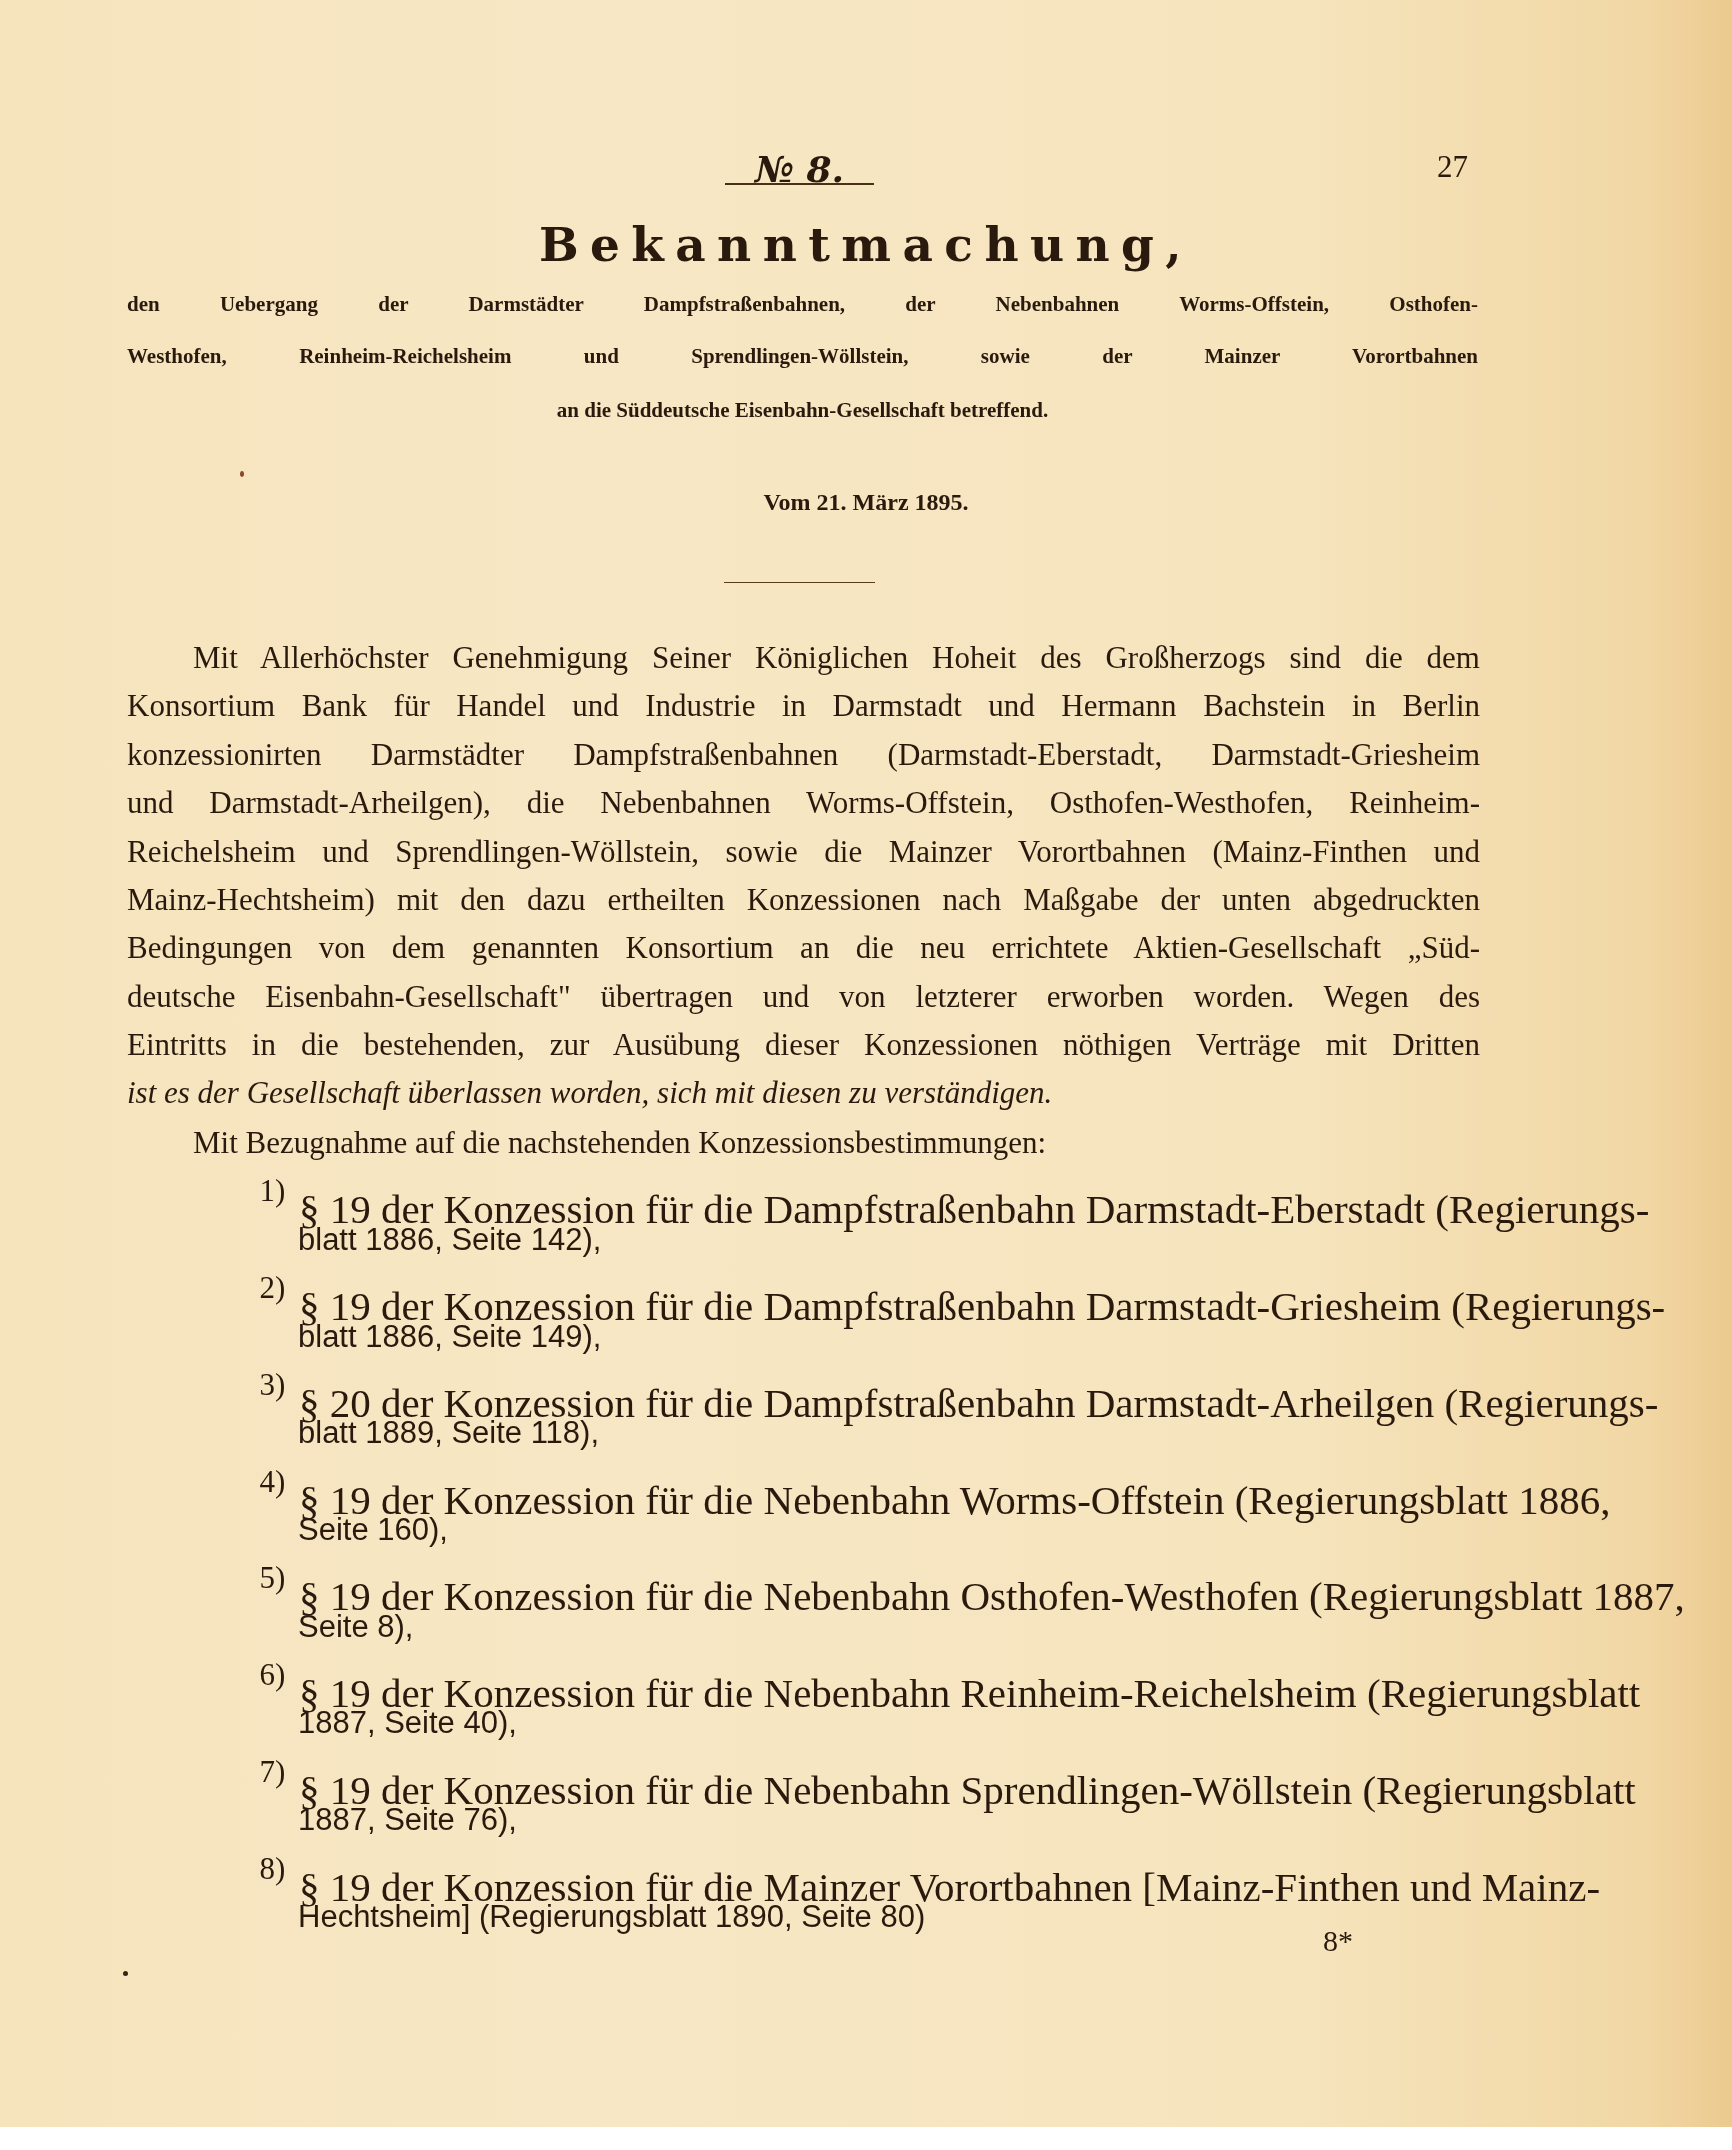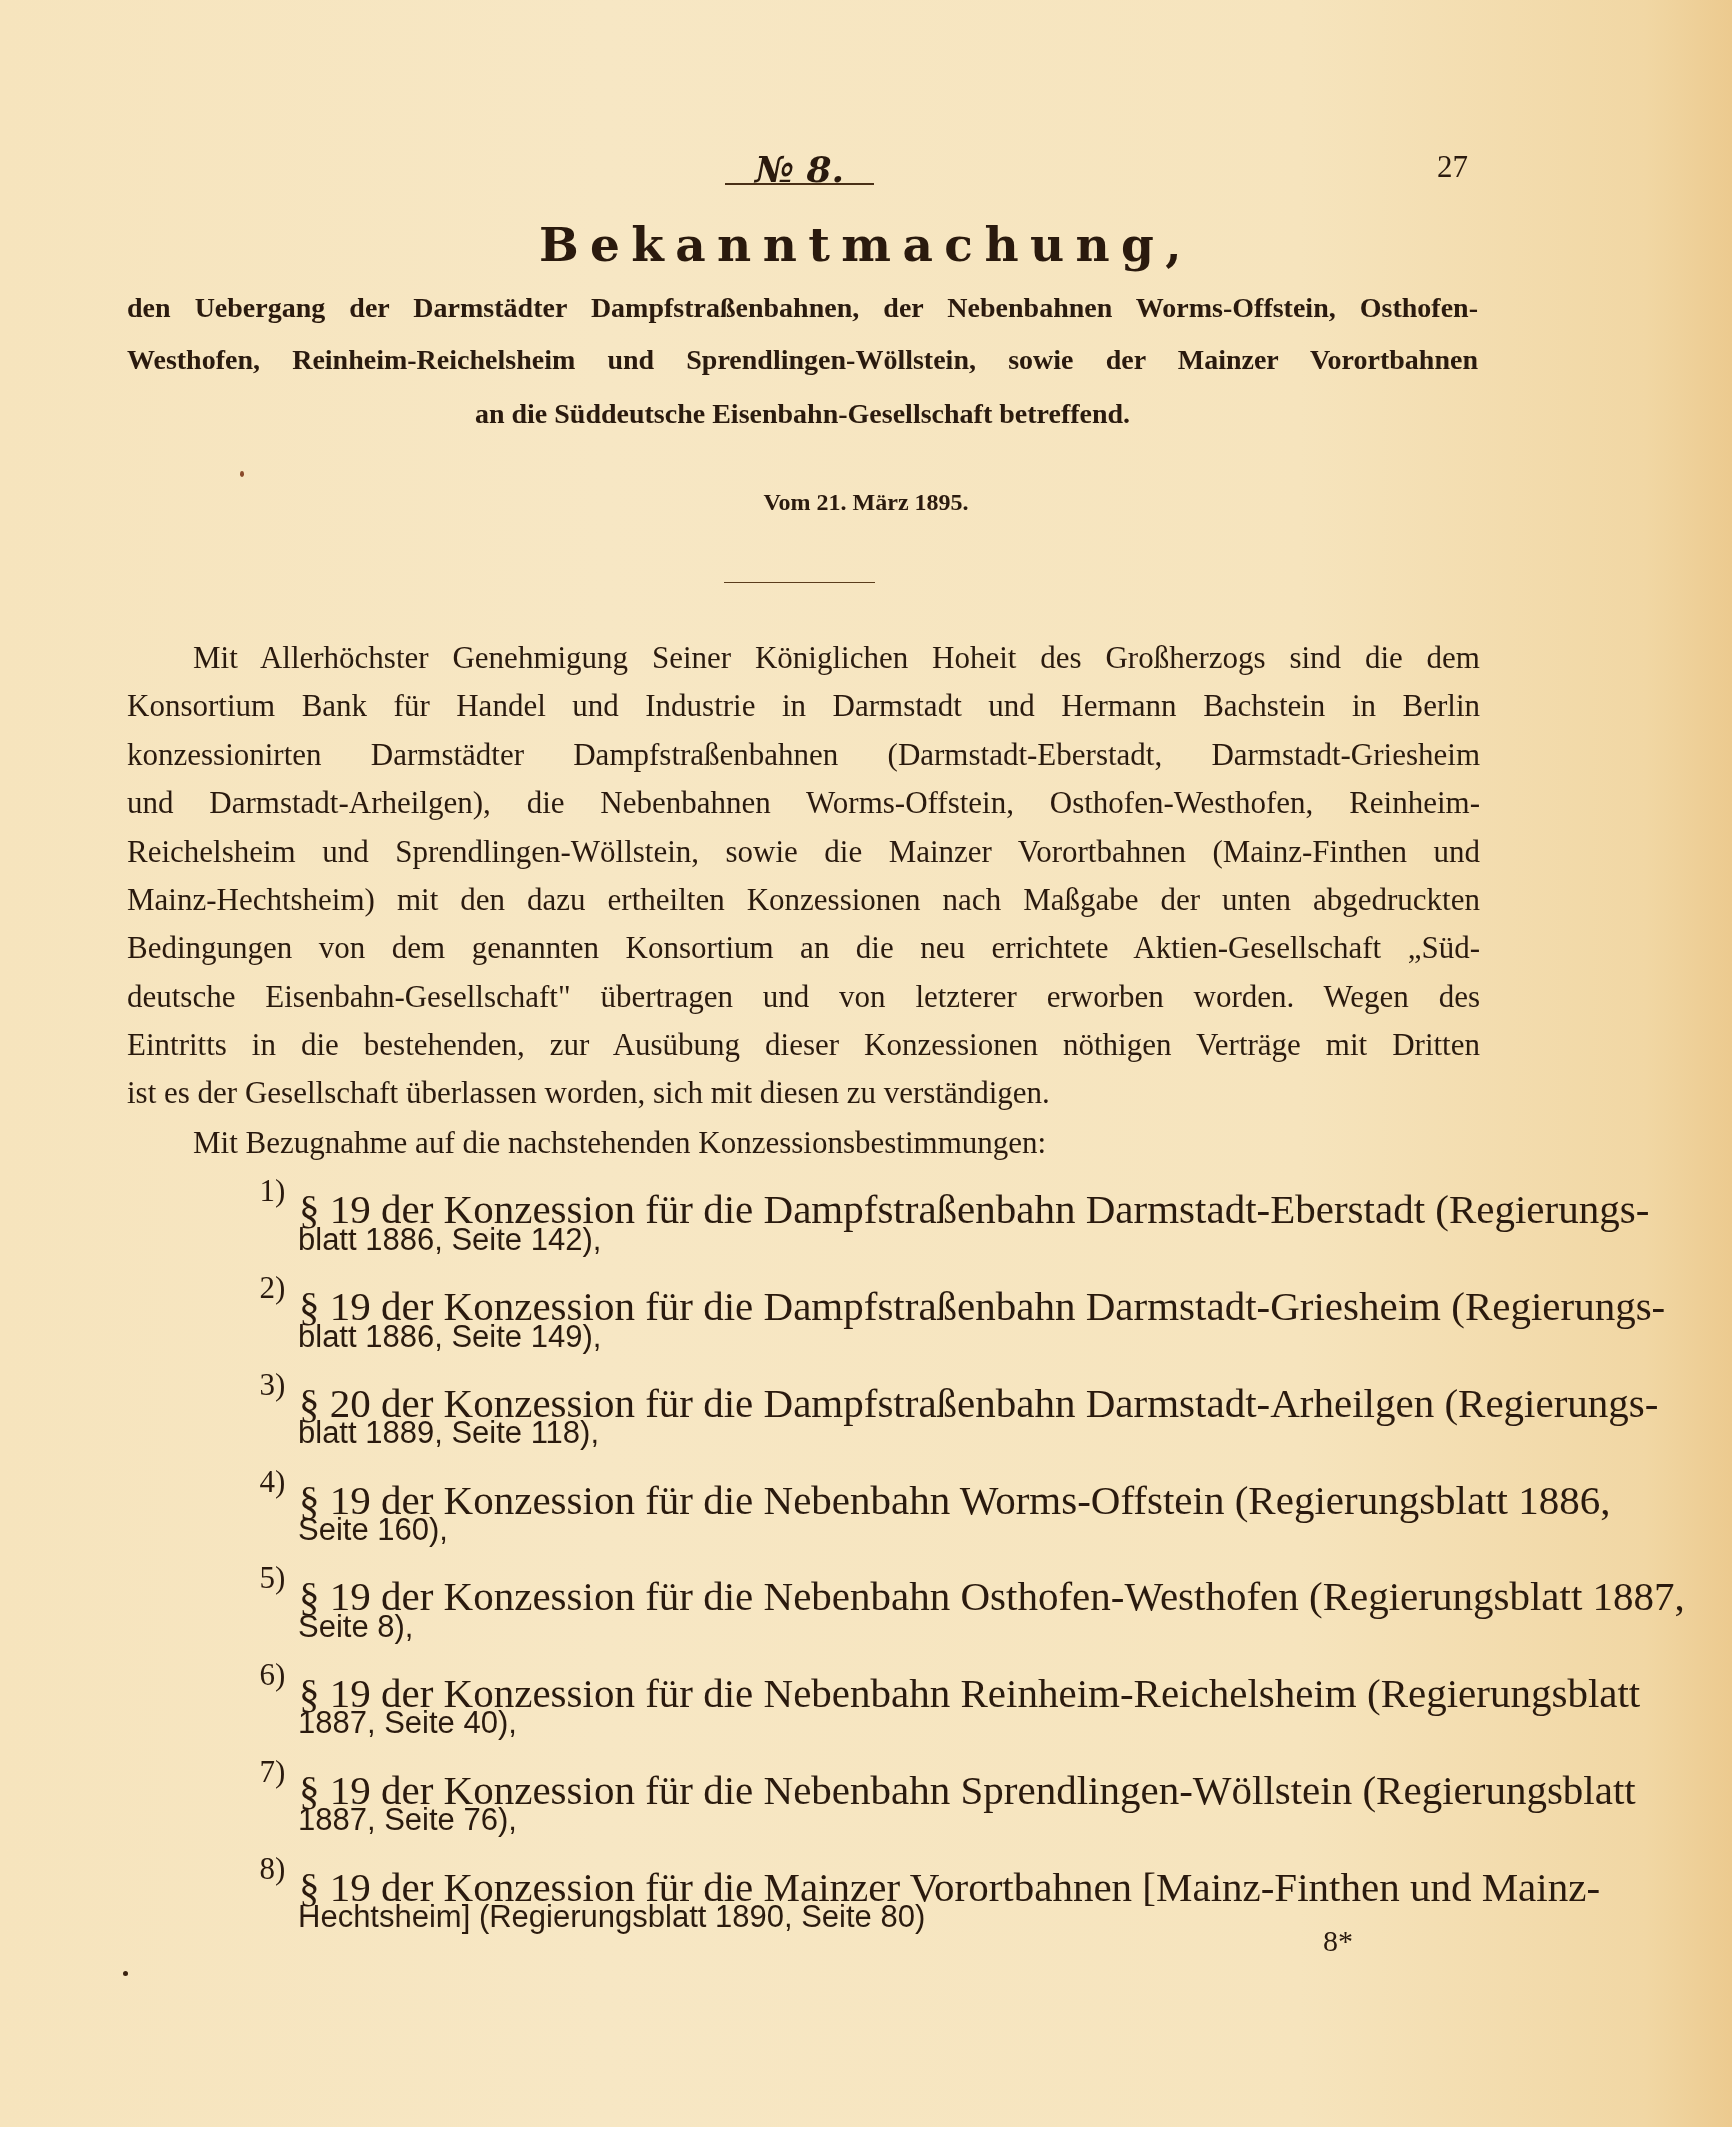--- a/index.html
+++ b/index.html
@@ -7,21 +7,21 @@
   .page {
     position:absolute; left:0; top:0; width:1732px; height:2127px;
     background: linear-gradient(90deg, #f6e4bd 0%, #f7e7c4 35%, #f6e4bd 75%, #f1d7a4 95%, #ecca8f 100%);
     color:#2a1a0e;
     font-family:"DejaVu Serif", serif;
   }
   .hdr-num { position:absolute; left:725px; top:148px; width:149px; text-align:center; font-size:36px; font-weight:bold; font-style:italic; }
   .hdr-rule { position:absolute; left:725px; top:183px; width:149px; height:2.1px; background:#4a3017; }
   .pagenum { position:absolute; left:1437px; top:149px; font-size:31px; font-family:"Liberation Serif", serif; }
   .title { position:absolute; left:0; width:1732px; top:217px; text-align:center; font-size:47px; font-weight:bold; letter-spacing:11.4px; }
-  .subtitle { position:absolute; left:127px; width:1351px; font-size:28px; font-weight:bold; font-family:"Liberation Serif", serif; text-align:justify; text-align-last:justify; white-space:nowrap; }
+  .subtitle { position:absolute; left:127px; width:1351px; font-size:21px; font-weight:bold; font-family:"Liberation Serif", serif; text-align:justify; text-align-last:justify; white-space:nowrap; }
   .subtitle.center { text-align:center; text-align-last:center; }
   .date { position:absolute; left:0; width:1732px; top:489px; text-align:center; font-size:24px; font-weight:bold; font-family:"Liberation Serif", serif; }
   .mid-rule { position:absolute; left:724px; top:582px; width:151px; height:1.4px; background:#5a3c1c; }
   .body-line { position:absolute; left:127px; width:1353px; font-size:31px; font-family:"Liberation Serif", serif; text-align:justify; text-align-last:justify; white-space:nowrap; }
   .body-line.last { text-align-last:left; }
   .intro { position:absolute; left:193px; font-size:31px; font-family:"Liberation Serif", serif; white-space:nowrap;text-align:center; }
   .item-num { position:absolute; left:257px; width:28.4px; text-align:right; font-size:31px; font-family:"Liberation Serif", serif; }
   .item-line1 { position:absolute; left:299px; width:1181px; font-size:41px; font-family:"Liberation Serif", serif; text-align:justify; text-align-last:justify; white-space:nowrap;margin-top:12px; }
   .item-line2 { position:absolute; left:298px; font-size:31px; font-family:Liberation Sans, sans-serif; white-space:nowrap; }
   .signature { position:absolute; left:1323px; top:1924px; font-size:30px; font-family:"Liberation Serif", serif; }
@@ -47,21 +47,21 @@
 
   <div class="body-line" style="top:640px; left:193px; width:1287px;">Mit Allerhöchster Genehmigung Seiner Königlichen Hoheit des Großherzogs sind die dem</div>
   <div class="body-line" style="top:688px;">Konsortium Bank für Handel und Industrie in Darmstadt und Hermann Bachstein in Berlin</div>
   <div class="body-line" style="top:737px;">konzessionirten Darmstädter Dampfstraßenbahnen (Darmstadt-Eberstadt, Darmstadt-Griesheim</div>
   <div class="body-line" style="top:785px;">und Darmstadt-Arheilgen), die Nebenbahnen Worms-Offstein, Osthofen-Westhofen, Reinheim-</div>
   <div class="body-line" style="top:882px;">Mainz-Hechtsheim) mit den dazu ertheilten Konzessionen nach Maßgabe der unten abgedruckten</div>
   <div class="body-line" style="top:834px;">Reichelsheim und Sprendlingen-Wöllstein, sowie die Mainzer Vorortbahnen (Mainz-Finthen und</div>
   <div class="body-line" style="top:930px;">Bedingungen von dem genannten Konsortium an die neu errichtete Aktien-Gesellschaft „Süd-</div>
   <div class="body-line" style="top:979px;">deutsche Eisenbahn-Gesellschaft" übertragen und von letzterer erworben worden. Wegen des</div>
   <div class="body-line" style="top:1027px;">Eintritts in die bestehenden, zur Ausübung dieser Konzessionen nöthigen Verträge mit Dritten</div>
-  <div class="body-line last" style="top:1075px;">ist es der Gesellschaft überlassen worden, sich mit diesen zu verständigen.</div>
+  <div class="body-line last" style="top:1075px;font-style:italic;">ist es der Gesellschaft überlassen worden, sich mit diesen zu verständigen.</div>
 
   <div class="intro" style="top:1125px;">Mit Bezugnahme auf die nachstehenden Konzessionsbestimmungen:</div>
 
   <div class="item-num" style="top:1173px;">1)</div>
   <div class="item-line1" style="top:1173px;">§ 19 der Konzession für die Dampfstraßenbahn Darmstadt-Eberstadt (Regierungs-</div>
   <div class="item-line2" style="top:1222px;">blatt 1886, Seite 142),</div>
 
   <div class="item-num" style="top:1270px;">2)</div>
   <div class="item-line1" style="top:1270px;">§ 19 der Konzession für die Dampfstraßenbahn Darmstadt-Griesheim (Regierungs-</div>
   <div class="item-line2" style="top:1319px;">blatt 1886, Seite 149),</div>

